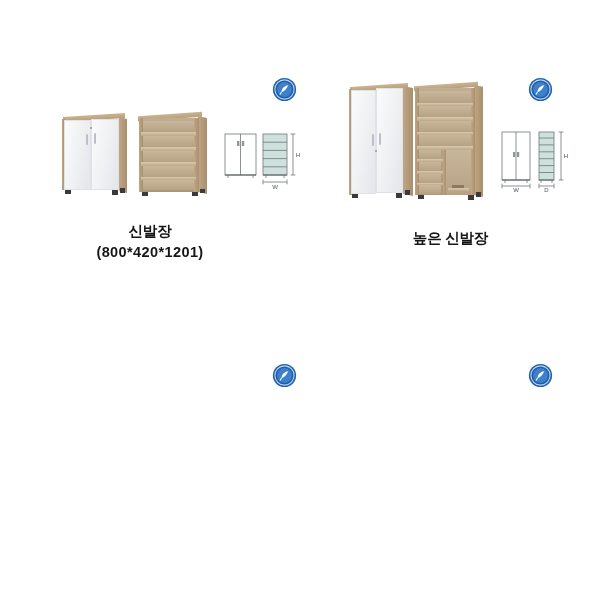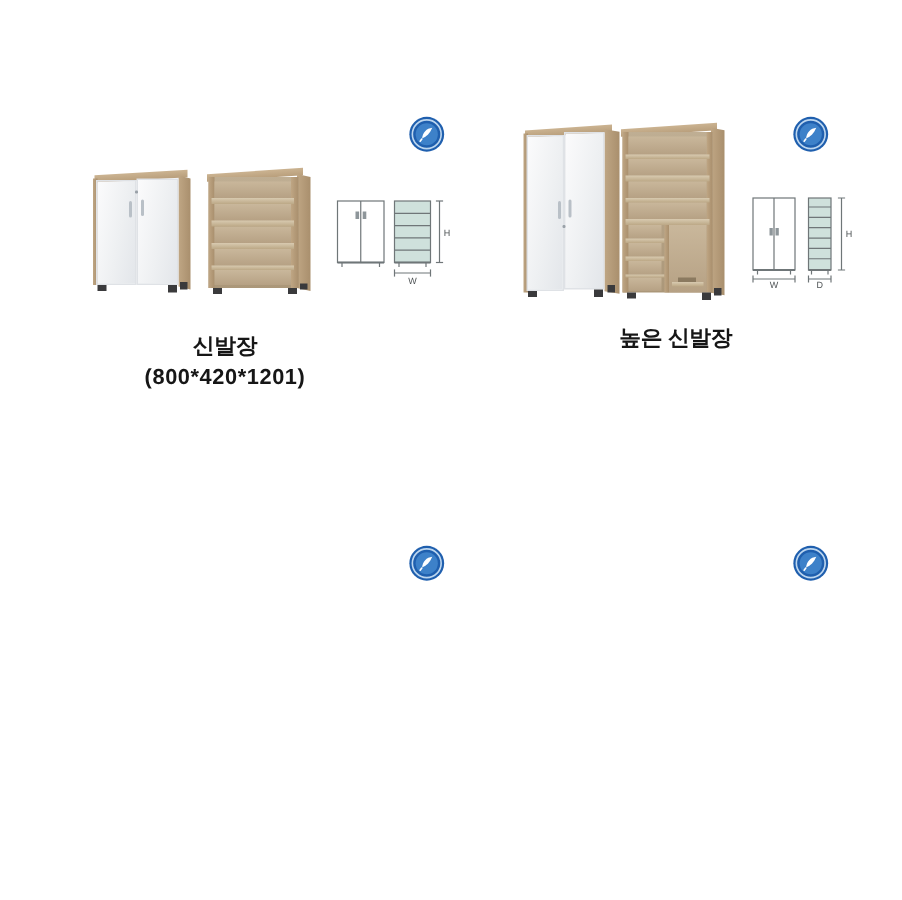--- a/index.html
+++ b/index.html
@@ -252,21 +252,21 @@
           <line x1="63" y1="4" x2="63" y2="52"></line>
           <line x1="60.6" y1="4" x2="65.4" y2="4"></line>
           <line x1="60.6" y1="52" x2="65.4" y2="52"></line>
         </g>
         <text x="18" y="64" font-family="Liberation Sans, sans-serif" font-size="6" fill="#4f5456" text-anchor="middle">W</text>
         <text x="48.5" y="64" font-family="Liberation Sans, sans-serif" font-size="6" fill="#4f5456" text-anchor="middle">D</text>
         <text x="68" y="30" font-family="Liberation Sans, sans-serif" font-size="6" fill="#4f5456" text-anchor="middle">H</text>
       </svg>
     </div>
 
-    <div class="caption" style="top:216px;">
+    <div class="caption" style="top:228px;">
       <div>높은 신발장</div>
     </div>
   </div>
 
   <div class="cell">
 
     <div class="badge" style="left:272px; top:63px;">
       <svg viewBox="0 0 25 25">
         <circle cx="12.5" cy="12.5" r="11.6" fill="#1f5fae"></circle>
         <circle cx="12.5" cy="12.5" r="9.6" fill="none" stroke="#bcd6ef" stroke-width="1.1"></circle>

